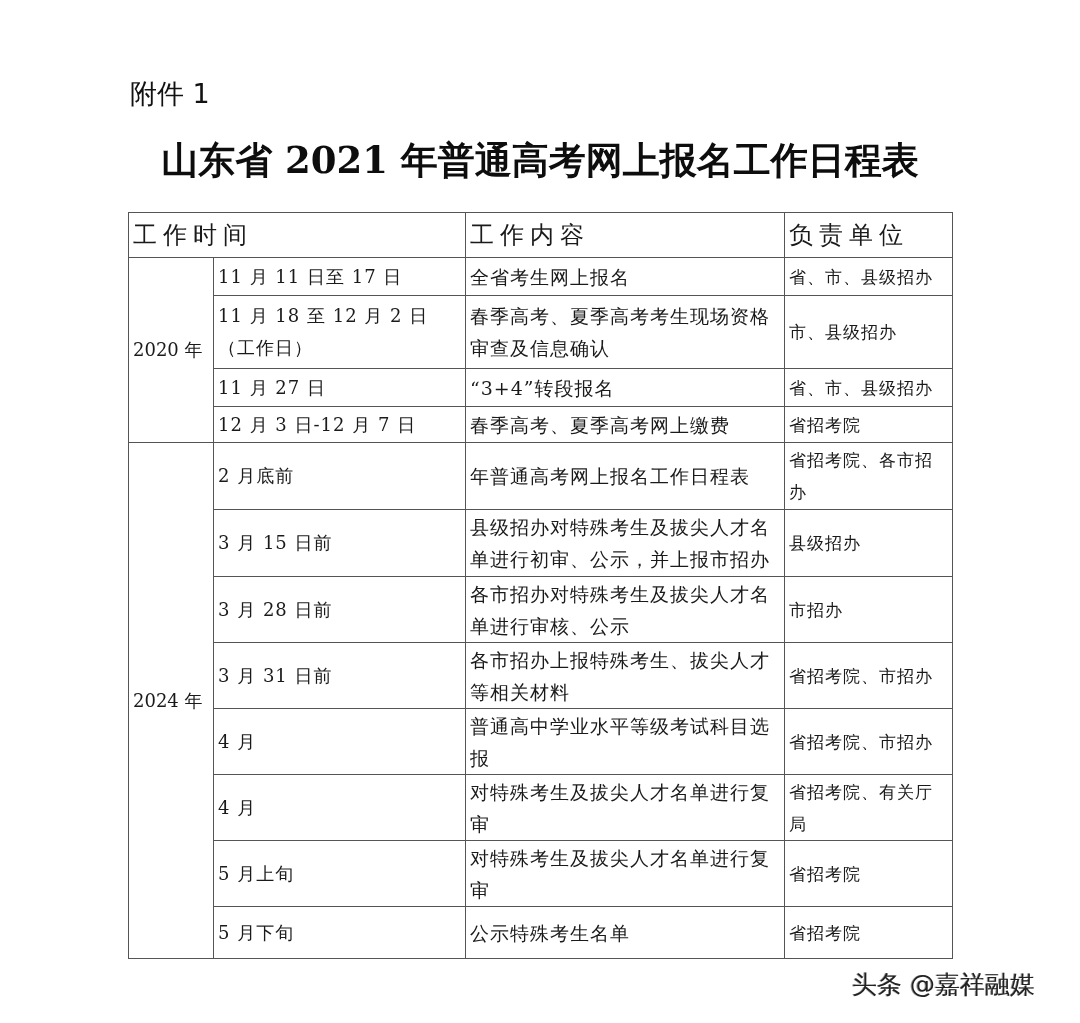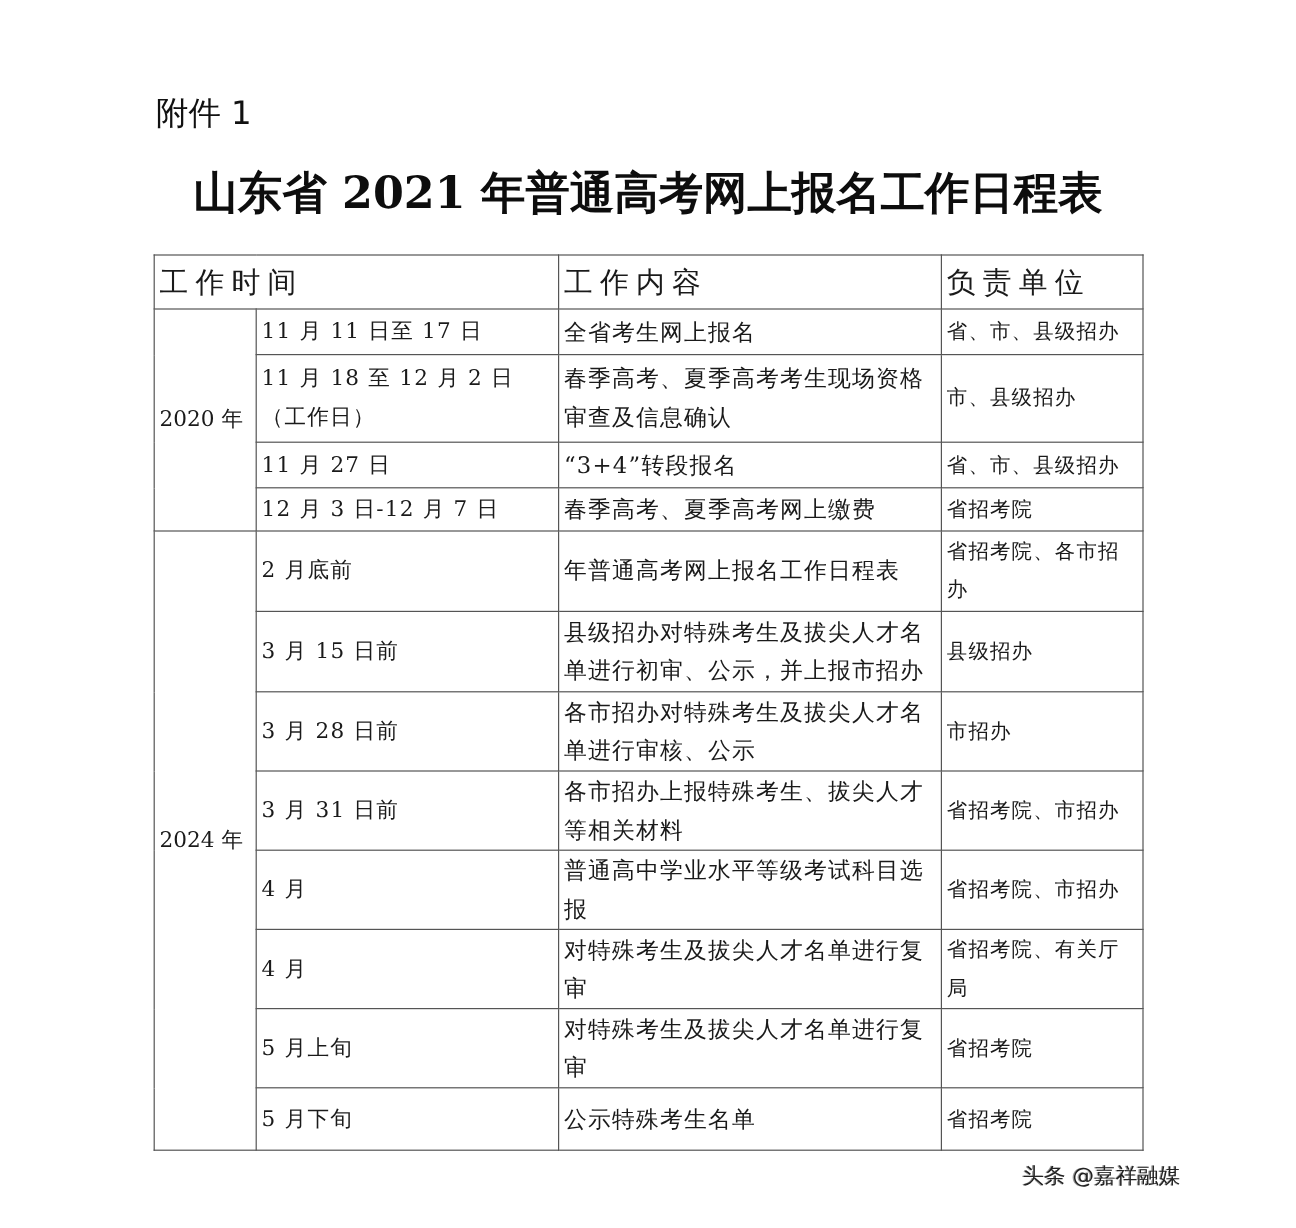--- a/index.html
+++ b/index.html
@@ -27,21 +27,21 @@
   table.sched th {
     font-family: "DejaVu Sans", "Liberation Sans", sans-serif; font-size:24px;
     text-align:left; letter-spacing:6px; height:44px;
   }
   th.unit { letter-spacing:1px; }
   td.year { text-align:left; padding:0; font-size:18px; }
   td.time { font-size:18px; letter-spacing:1px; }
   td.content { letter-spacing:1px; }
   td.unit { letter-spacing:1px; font-size:17px; }
   .watermark {
-    position:absolute; left:852px; top:968px; font-size:18px; color:#222;
+    position:absolute; left:852px; top:968px; font-size:25px; color:#222;
     font-family: "DejaVu Sans", "Liberation Sans", sans-serif;
     text-shadow: 1px 1px 0 #fff, -1px 0 0 #999;
   }
 </style>
 </head>
 <body>
 
 <div class="attach">附件 1</div>
 <div class="title">山东省 2021 年普通高考网上报名工作日程表</div>
 

